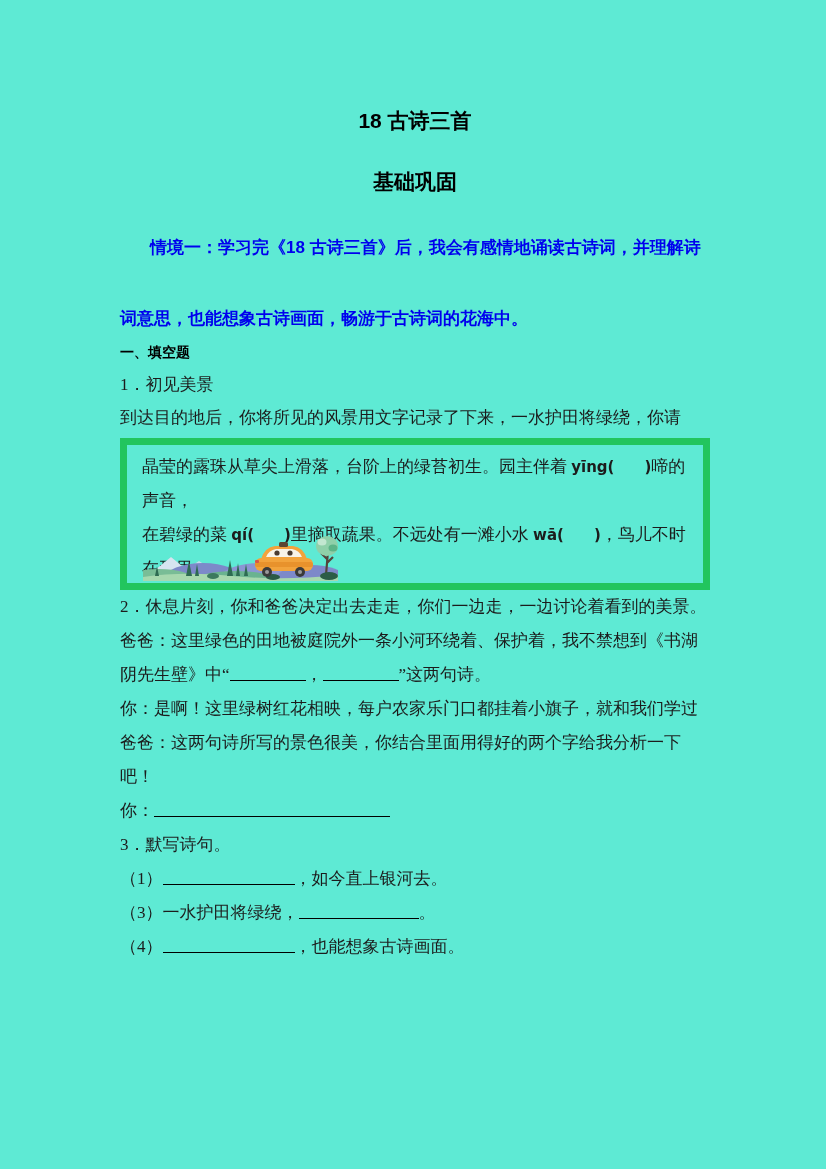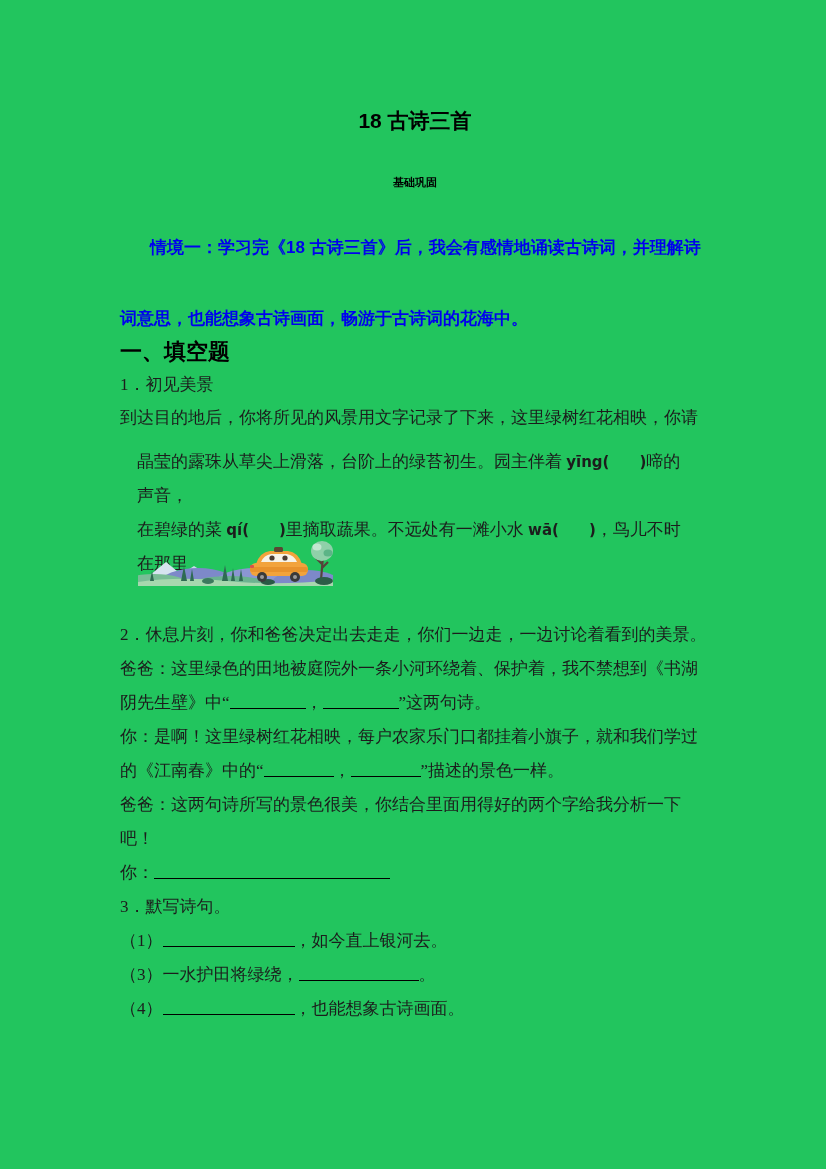--- a/index.html
+++ b/index.html
@@ -1,80 +1,80 @@
 <!DOCTYPE html>
 <html style="--accent: #0000ee;"><head>
 <meta charset="utf-8">
 <style>
   html,body{margin:0;padding:0;background:#ffffff;}
   .page{
     position:relative;
     width:826px;height:1169px;
     box-sizing:border-box;
     padding:106px 116px 0 120px;
-    background:#22c55e;
+    background:#5eead4;
     color:#1c1c1c;
     font-family:"Liberation Serif","DejaVu Serif",serif;
     font-size:17px;
     overflow:hidden;
   }
   .doc-title{
     text-align:center;
     font-family:"Liberation Sans","DejaVu Sans",sans-serif;
     font-weight:bold;
     font-size:21px;
     line-height:30px;
     color:#000;
   }
   .banner{
     text-align:center;
     font-family:"Liberation Sans","DejaVu Sans",sans-serif;
     font-weight:bold;
-    font-size:11px;
+    font-size:21px;
     line-height:24px;
     margin-top:34px;
     color:#000;
   }
   .scenario{
     margin-top:18px;
     font-family:"Liberation Sans","DejaVu Sans",sans-serif;
     font-weight:bold;
     color:var(--accent,#0000ee);
   }
   .scenario .line{line-height:35px;margin-top:36px;}
   .indent{padding-left:30px;}
   .part-heading{
     font-family:"Liberation Sans","DejaVu Sans",sans-serif;
     font-weight:bold;
-    font-size:22px;
+    font-size:14px;
     line-height:32px;
     color:#000;
   }
   .line{line-height:34px;}
   .lh33{line-height:33px;}
   .qbox{
     position:relative;
     margin-top:4px;
     height:152px;
     box-sizing:border-box;
-    border:2px solid #22c55e;
+    border:7px solid #22c55e;
     padding:5px 14px 0 15px;
   }
   .qbox .line{line-height:34px;}
   .pinyin{
     font-family:"DejaVu Sans","Liberation Sans",sans-serif;
     font-weight:bold;
     font-size:15px;
   }
   .scene{
     position:absolute;
     left:16px;bottom:2px;
     display:block;
   }
-  .q2-block{margin-top:28px;}
+  .q2-block{}
   .blank{
     display:inline-block;
     border-bottom:1.5px solid #000;
     height:13px;
     vertical-align:-1px;
   }
   .b76{width:76px;}
   .b70{width:70px;}
   .b236{width:236px;}
   .b132{width:132px;}
@@ -91,21 +91,21 @@
   <div class="banner">基础巩固</div>
 
   <div class="scenario">
     <div class="line indent">情境一：学习完《18 古诗三首》后，我会有感情地诵读古诗词，并理解诗</div>
     <div class="line">词意思，也能想象古诗画面，畅游于古诗词的花海中。</div>
   </div>
 
   <div class="part-heading">一、填空题</div>
 
   <div class="line lh33">1．初见美景</div>
-  <div class="line lh33">到达目的地后，你将所见的风景用文字记录了下来，这里绿树红花相映，你请</div>
+  <div class="line lh33">到达目的地后，你将所见的风景用文字记录了下来，一水护田将绿绕，你请</div>
 
   <div class="qbox">
     <div class="line"><span>晶莹的露珠从草尖上滑落，台阶上的绿苔初生。园主伴着 </span><span class="pinyin">yīng(　　)</span><span>啼的声音，</span></div>
     <div class="line"><span>在碧绿的菜 </span><span class="pinyin">qí(　　)</span><span>里摘取蔬果。不远处有一滩小水 </span><span class="pinyin">wā(　　)</span><span>，鸟儿不时在那里</span></div>
 
     <svg class="scene" width="195" height="48" viewBox="0 0 195 48">
 
       <g>
         <path d="M6,42 L28,24 L50,42 Z" fill="#d6e4f0"></path>
         <path d="M34,42 L56,28 L78,42 Z" fill="#c7dcec"></path>
@@ -158,21 +158,20 @@
         <ellipse cx="186" cy="43" rx="9" ry="4" fill="#2c5d47"></ellipse>
       </g>
     </svg>
   </div>
 
   <div class="q2-block">
     <div class="line">2．休息片刻，你和爸爸决定出去走走，你们一边走，一边讨论着看到的美景。</div>
     <div class="line">爸爸：这里绿色的田地被庭院外一条小河环绕着、保护着，我不禁想到《书湖</div>
     <div class="line"><span>阴先生壁》中“</span><span class="blank b76"></span><span>，</span><span class="blank b76"></span><span>”这两句诗。</span></div>
     <div class="line">你：是啊！这里绿树红花相映，每户农家乐门口都挂着小旗子，就和我们学过</div>
-    <div class="line"><span>的《江南春》中的“</span><span class="blank b70"></span><span>，</span><span class="blank b70"></span><span>”描述的景色一样。</span></div>
     <div class="line">爸爸：这两句诗所写的景色很美，你结合里面用得好的两个字给我分析一下</div>
     <div class="line">吧！</div>
     <div class="line"><span>你：</span><span class="blank b236"></span></div>
   </div>
 
   <div class="line">3．默写诗句。</div>
   <div class="line"><span>（1）</span><span class="blank b132"></span><span>，如今直上银河去。</span></div>
   <div class="line"><span>（3）一水护田将绿绕，</span><span class="blank b120"></span><span>。</span></div>
   <div class="line"><span>（4）</span><span class="blank b132"></span><span>，也能想象古诗画面。</span></div>
 

